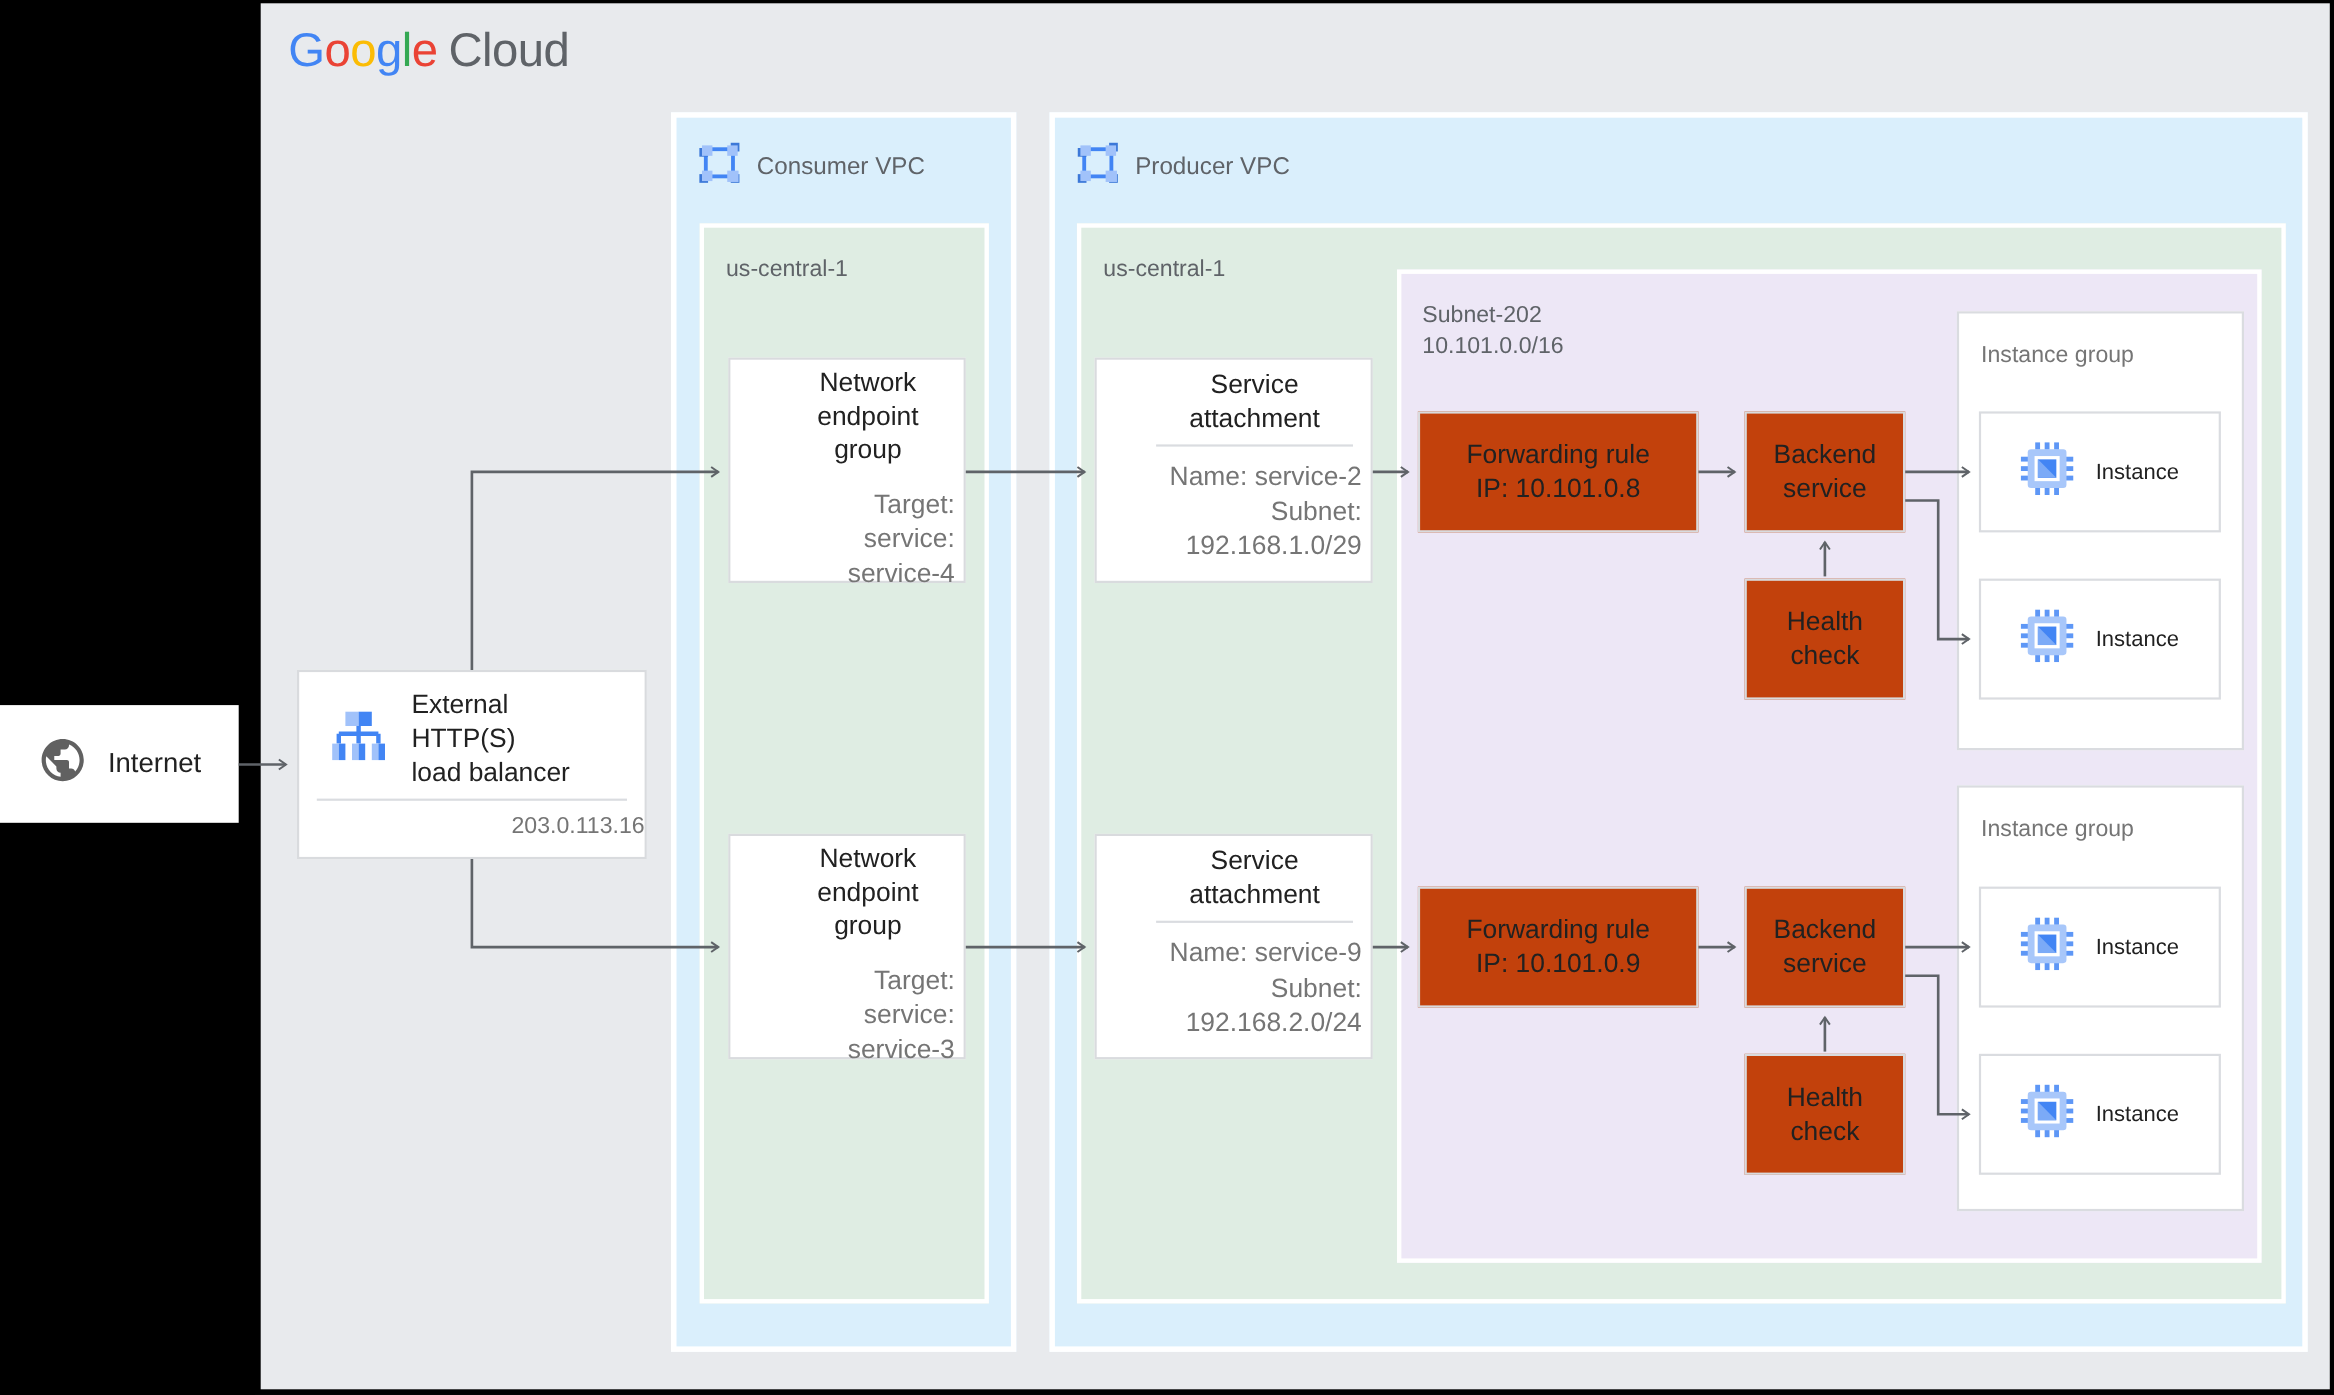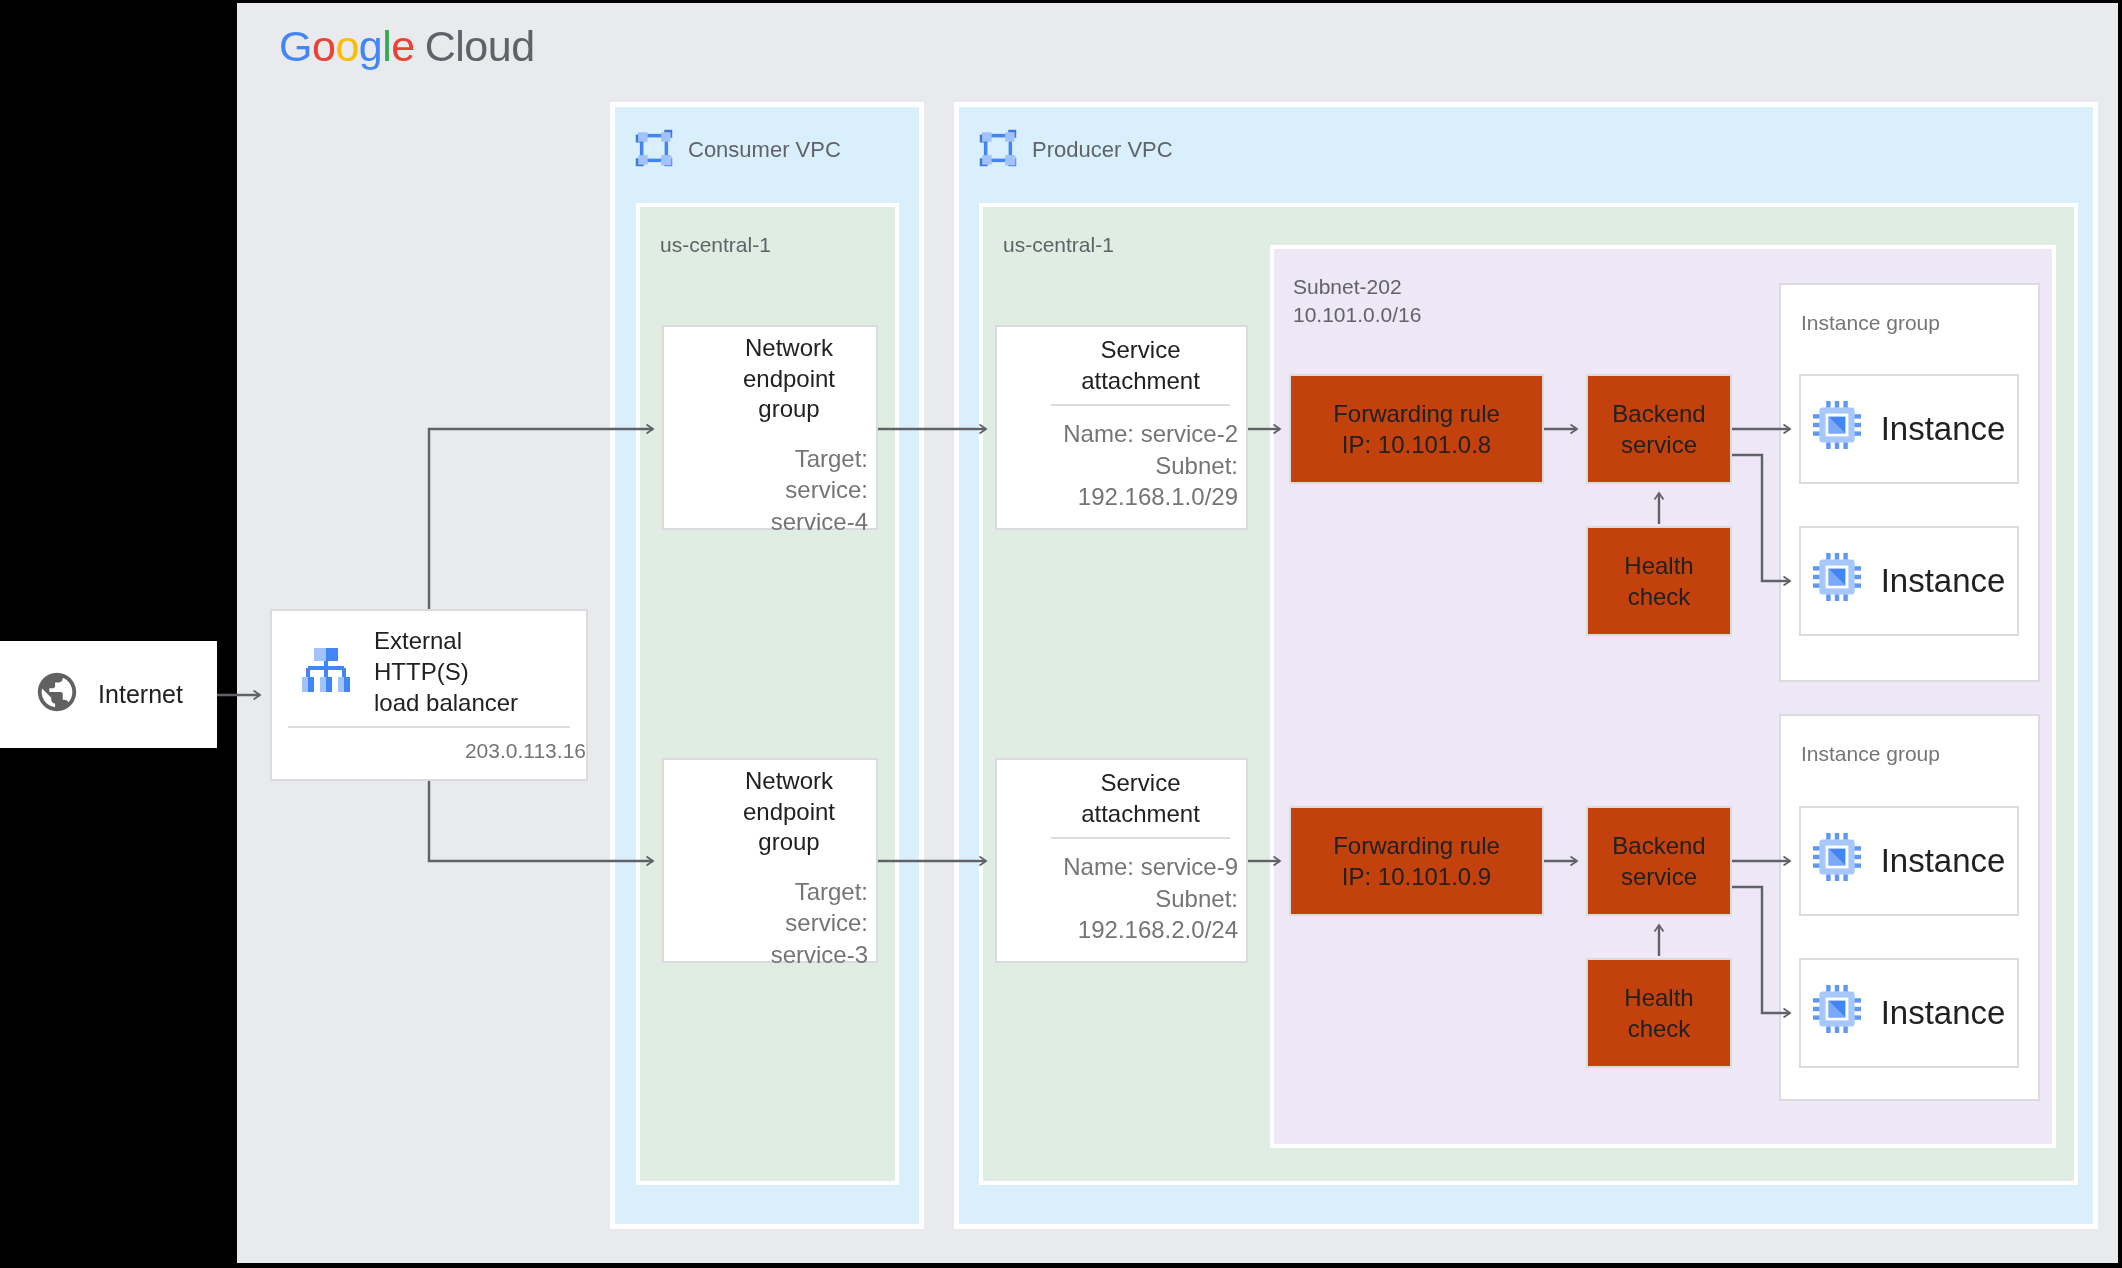--- a/index.html
+++ b/index.html
@@ -1,21 +1,21 @@
 <!DOCTYPE html>
 <html><head>
 <meta charset="utf-8">
 <style>
   html,body{margin:0;padding:0;background:#000;}
   .stage{position:relative;width:2122px;height:1268px;background:#000;overflow:hidden;
          font-family:"Liberation Sans", sans-serif;}
   .canvas{position:absolute;left:237px;top:3px;width:1881px;height:1260px;background:#E8EAED;}
 
   
-  .logo{position:absolute;left:279px;top:22px;font-size:43px;font-weight:500;letter-spacing:-0.5px;}
+  .logo{position:absolute;left:262px;top:22px;font-size:43px;font-weight:500;letter-spacing:-0.5px;}
   .logo .cl{color:#5F6368;margin-left:10px;font-weight:400;}
   .c-blue{color:#4285F4}.c-red{color:#EA4335}.c-yellow{color:#FBBC05}.c-green{color:#34A853}
 
   
   .vpc{position:absolute;background:#DAEFFC;border:5px solid #fff;box-sizing:border-box;}
   .vpc-head{position:absolute;left:20px;top:22px;display:flex;align-items:center;gap:15px;}
   .vpc-label{font-size:22px;color:#5F6368;}
   .region{position:absolute;background:#DFEDE3;border:4px solid #fff;box-sizing:border-box;}
   .region-label{position:absolute;left:20px;top:26px;font-size:21px;color:#5F6368;}
   .subnet{position:absolute;background:#EDE7F6;border:4px solid #fff;box-sizing:border-box;}
@@ -41,21 +41,21 @@
   .lb{position:absolute;background:#fff;border:2px solid #D9DBDE;box-sizing:border-box;
       display:flex;flex-direction:column;}
   .lb-top{flex:1;display:flex;align-items:center;gap:20px;padding:6px 24px 0 26px;justify-content:space-between;}
   .lb-title{font-size:24px;color:#212121;line-height:1.3;text-align:left;}
   .lb-title span{display:block;}
   .lb-ip{padding:11px 0 16px;text-align:right;font-size:21px;color:#757575;}
   .internet{position:absolute;background:#fff;display:flex;align-items:center;justify-content:center;
       gap:18px;font-size:25px;color:#212121;}
 
   .inst{position:absolute;background:#fff;border:2px solid #DADCE0;box-sizing:border-box;
-      display:flex;align-items:center;justify-content:center;gap:20px;font-size:33px;color:#212121;}
+      display:flex;align-items:center;justify-content:center;gap:20px;font-size:20px;color:#212121;}
 
   svg.overlay{position:absolute;left:0;top:0;pointer-events:none;}
 </style>
 </head>
 <body>
 
 <div class="stage">
   <div class="canvas"></div>
 
   <div class="logo">

